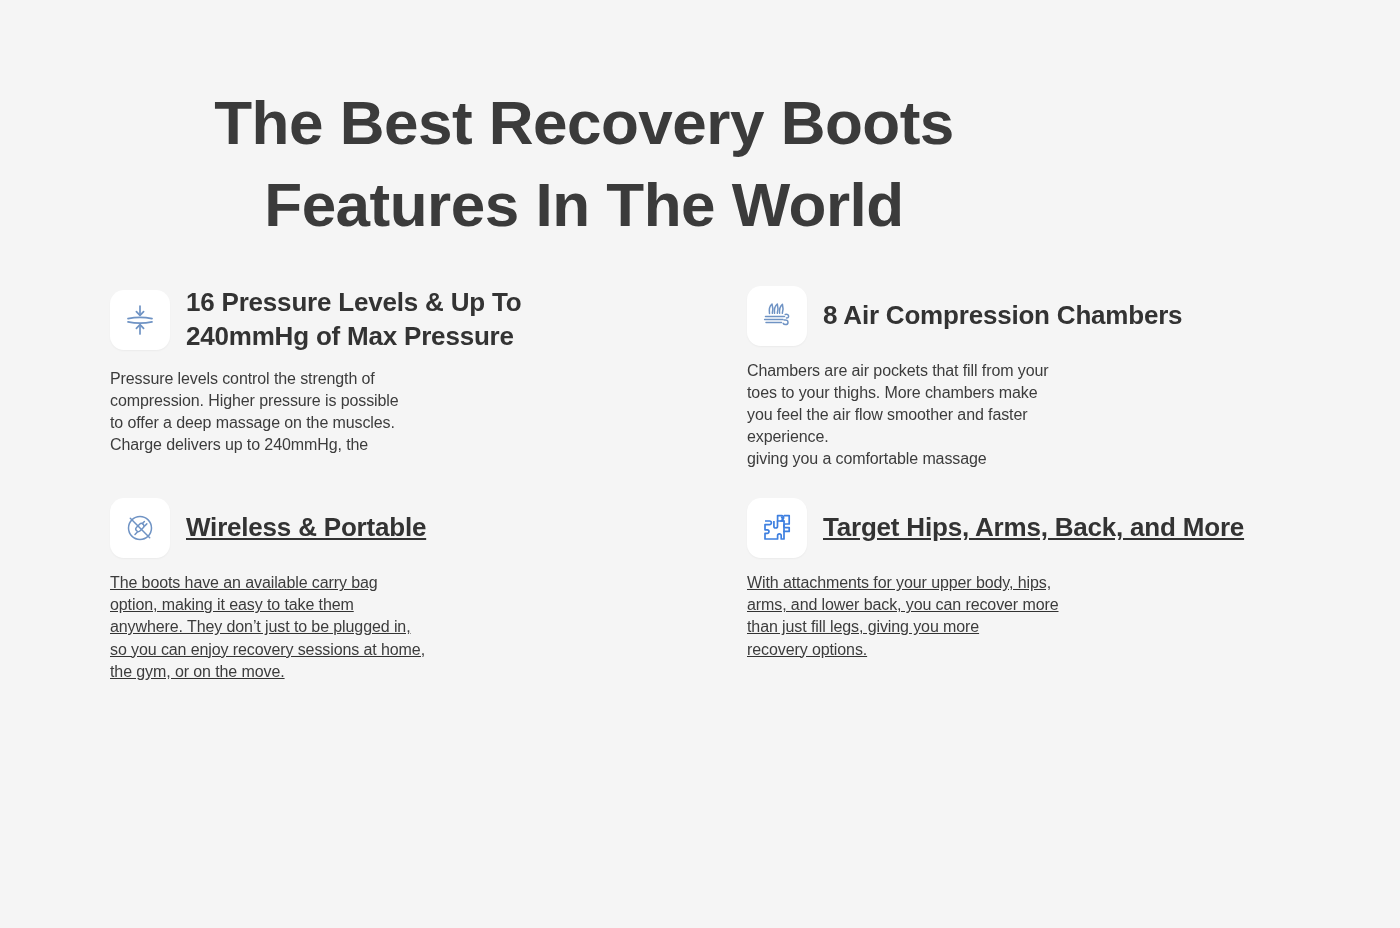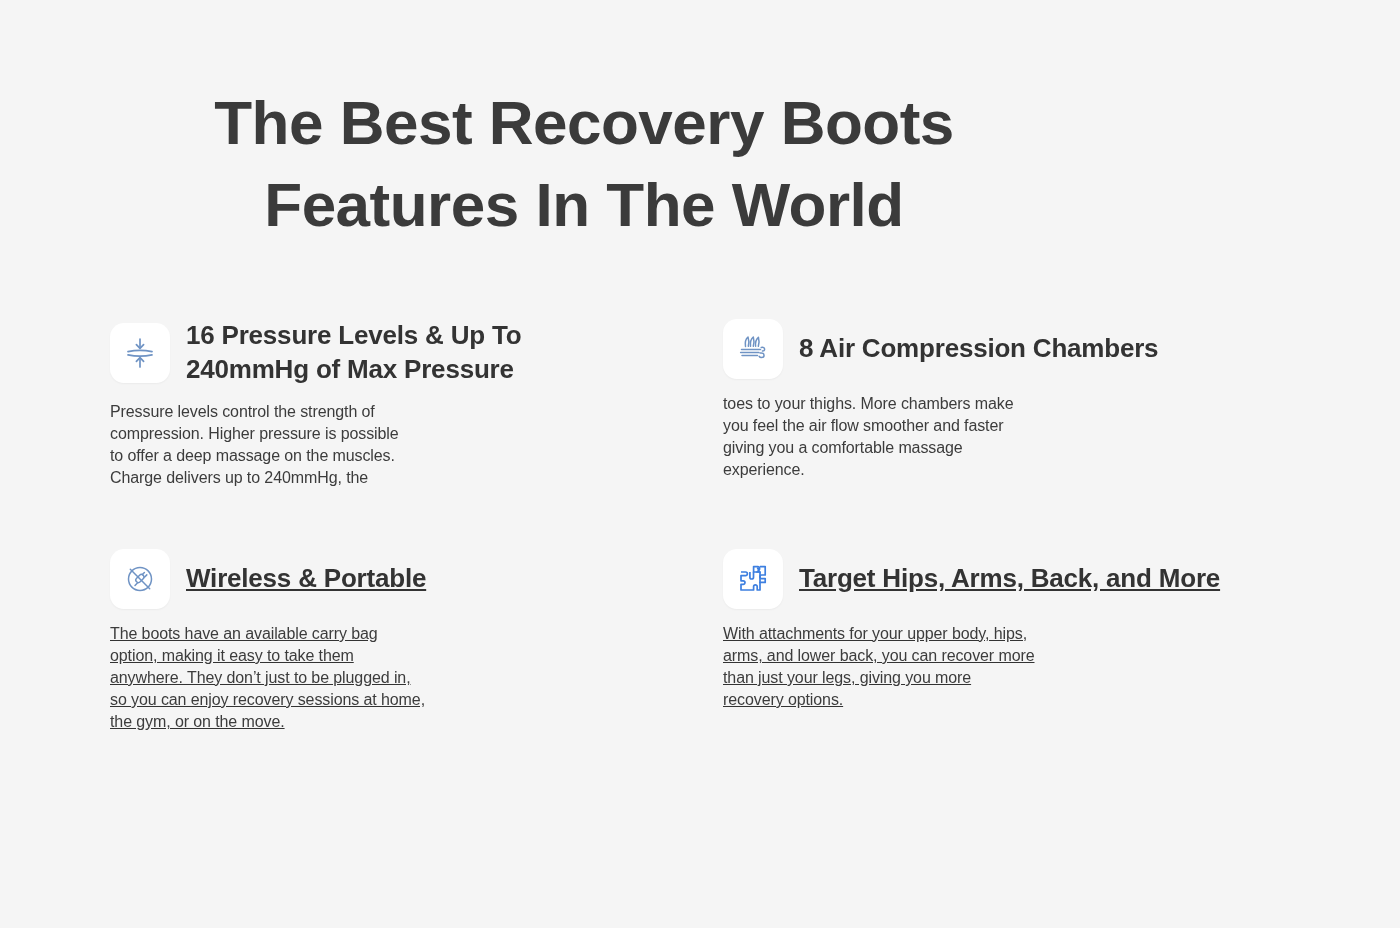--- a/index.html
+++ b/index.html
@@ -33,27 +33,28 @@
     padding-top: 82px;
     margin: 0;
   }
   .headline .line {
     display: block;
     white-space: nowrap;
   }
 
   
   .features {
-    margin-top: 72px;
+    margin-top: 39px;
     padding: 0 110px 0 110px;
     display: grid;
     grid-template-columns: 613px 1fr;
     column-gap: 0px;
     row-gap: 56px;
     box-sizing: border-box;
+    gap: 24px;
   }
   .feature {
     width: 580px;
   }
 
   .feature-head {
     display: flex;
     align-items: center;
     gap: 16px;
     min-height: 60px;
@@ -149,24 +150,25 @@
             <path d="M6 23.6 H21.5" stroke="#6f93c4" stroke-width="1.5" stroke-linecap="round"></path>
             <path d="M25.2 15.4 q3.4 -0.6 3.4 1.9 q0 1.7 -2.2 1.6" stroke="#6f93c4" stroke-width="1.5" stroke-linecap="round" fill="none"></path>
             <path d="M24.2 21.1 q3.8 -0.4 3.8 2.3 q0 2.1 -2.6 2.1 q-1.6 0 -2.2 -1.2" stroke="#6f93c4" stroke-width="1.5" stroke-linecap="round" fill="none"></path>
           </svg>
         </div>
         <h2 class="feature-title">
           <span class="tline">8 Air Compression Chambers</span>
         </h2>
       </div>
       <p class="feature-body">
+        <span class="bline">Chambers are air pockets that fill from your</span>
         <span class="bline">toes to your thighs. More chambers make</span>
         <span class="bline">you feel the air flow smoother and faster</span>
+        <span class="bline">experience.</span>
         <span class="bline">giving you a comfortable massage</span>
-        <span class="bline">experience.</span>
       </p>
     </div>
 
     <div class="feature row2">
       <div class="feature-head">
         <div class="icon-tile">
           <svg width="34" height="34" viewBox="0 0 34 34" fill="none" aria-hidden="true">
             <circle cx="17" cy="17" r="11.5" stroke="#6f93c4" stroke-width="1.5" fill="none"></circle>
             <path d="M13.6 19.8 q-1.8 -1.8 0 -3.6 l3 -3 q1.8 -1.8 3.6 0 q1.8 1.8 0 3.6 l-3 3 q-1.8 1.8 -3.6 0 z" stroke="#6f93c4" stroke-width="1.5" fill="none" stroke-linejoin="round"></path>
             <path d="M19.3 12.6 L21.4 10.5" stroke="#6f93c4" stroke-width="1.5" stroke-linecap="round"></path>
@@ -200,20 +202,20 @@
             <path d="M13.9 10 v5.2 a1.8 1.8 0 0 0 3.6 0 V10" stroke="#3d7fe0" stroke-width="1.7" fill="none" stroke-linejoin="round"></path>
           </svg>
         </div>
         <h2 class="feature-title">
           <span class="tline">Target Hips, Arms, Back, and More</span>
         </h2>
       </div>
       <p class="feature-body">
         <span class="bline">With attachments for your upper body, hips,</span>
         <span class="bline">arms, and lower back, you can recover more</span>
-        <span class="bline">than just your legs, giving you more</span>
+        <span class="bline">than just fill legs, giving you more</span>
         <span class="bline">recovery options.</span>
 
       </p>
     </div>
 
   </div>
 </div>
 
 </body></html>

